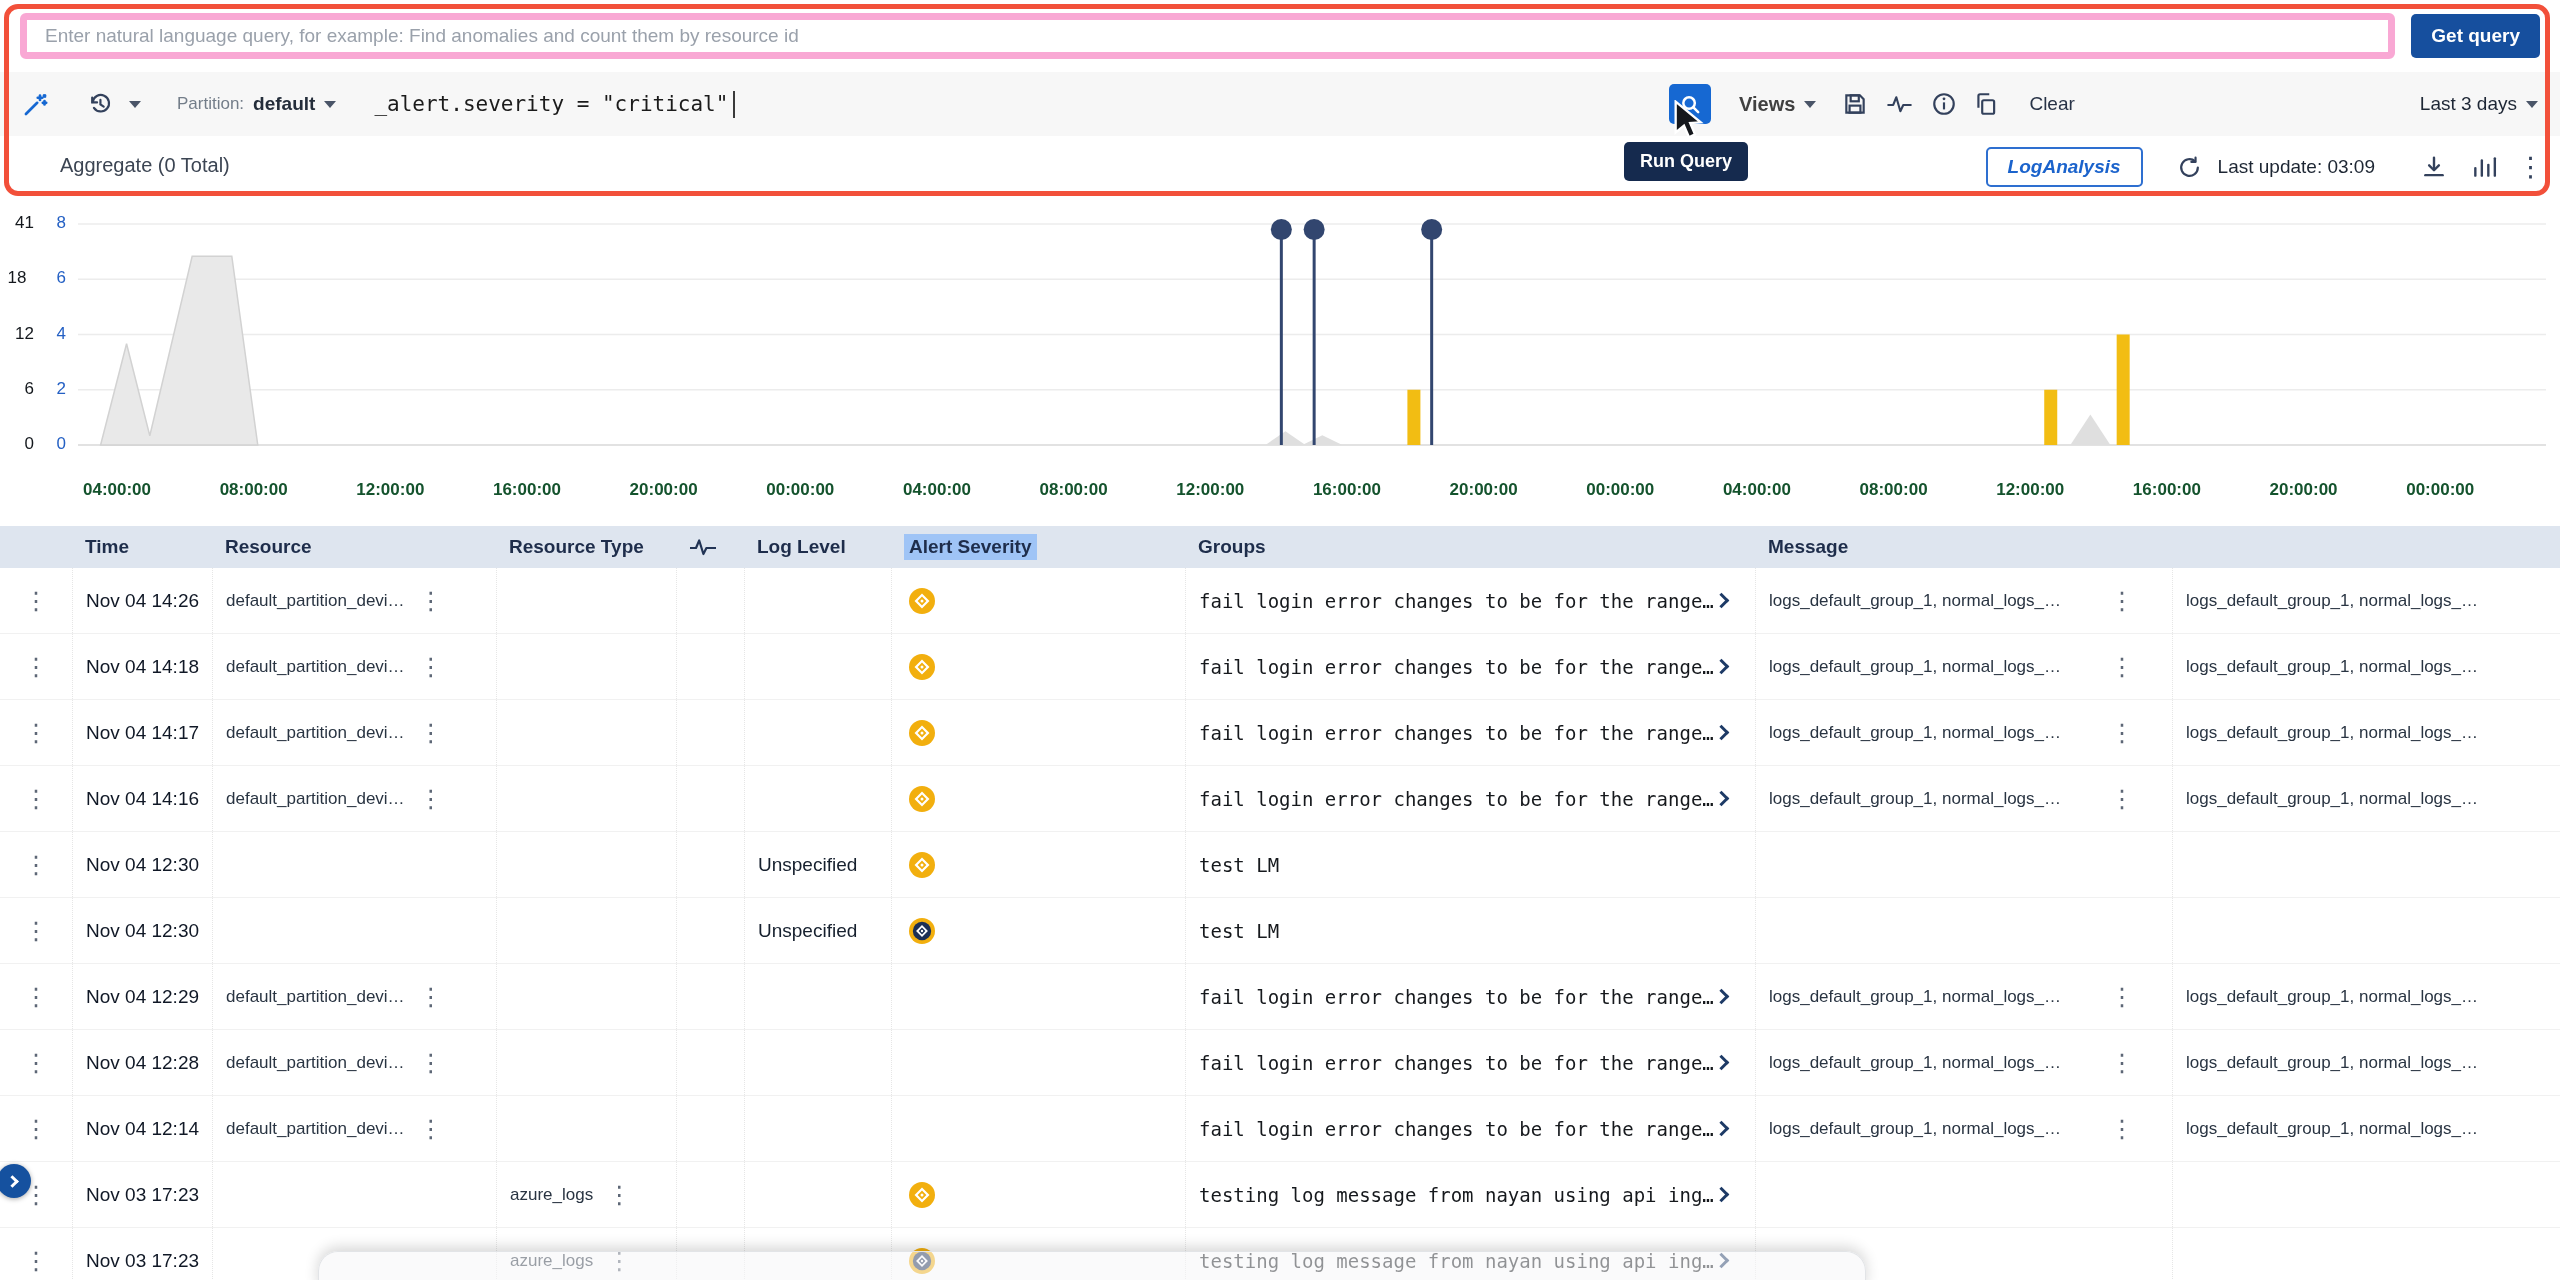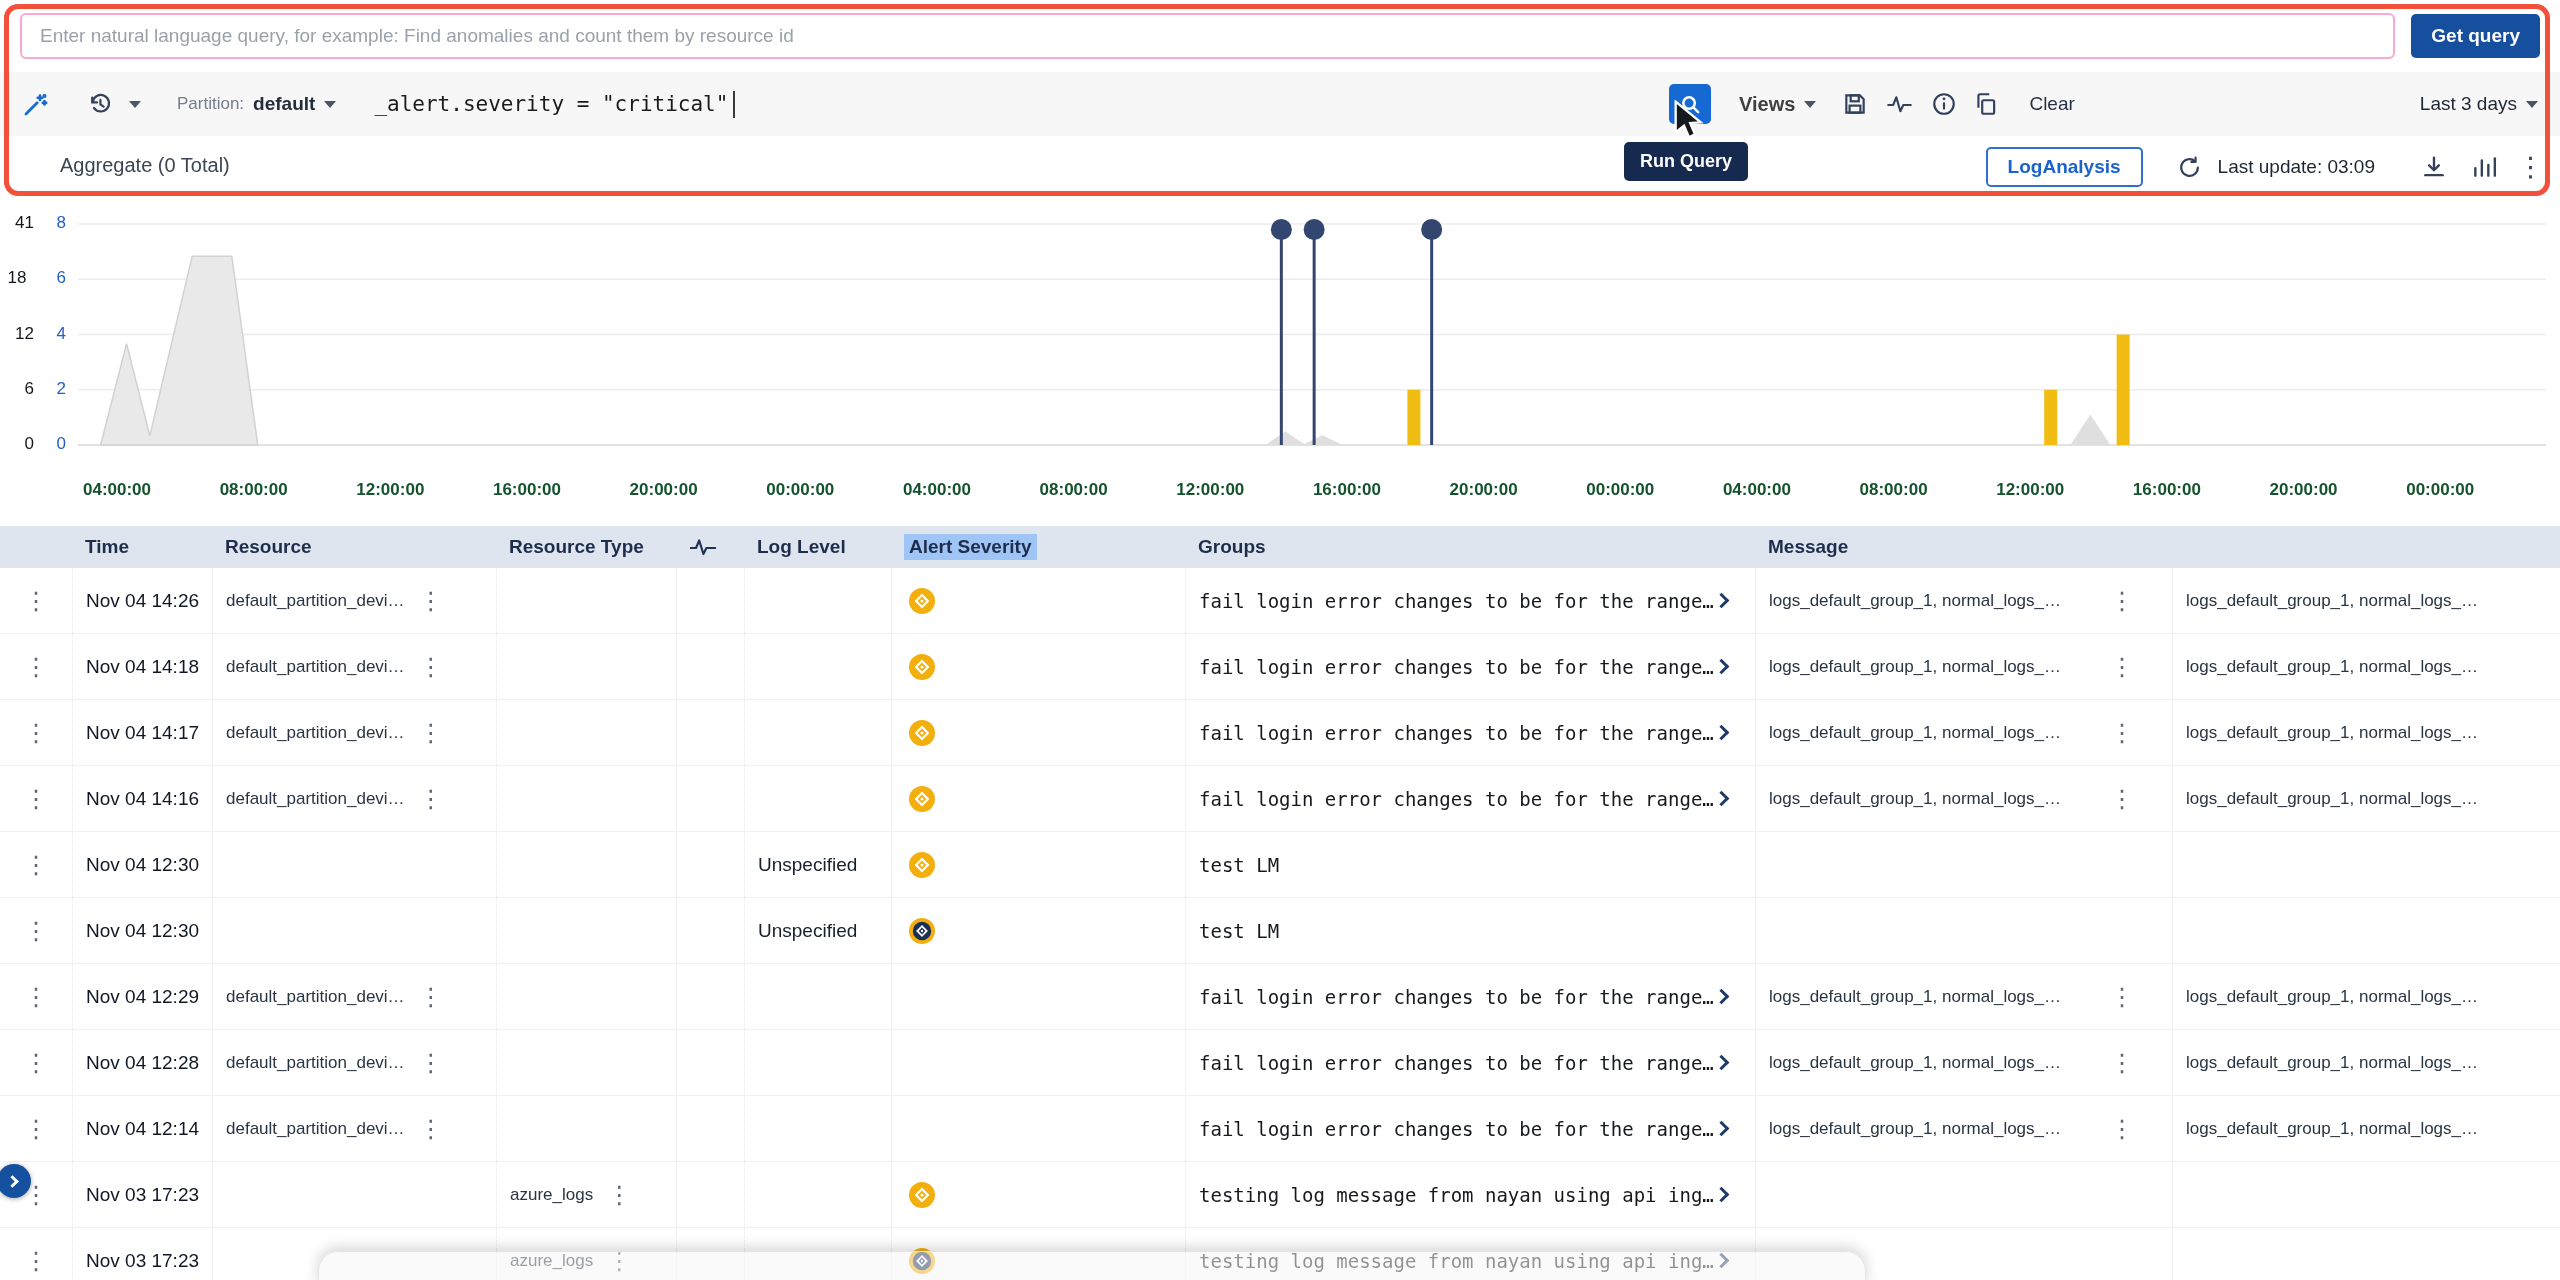--- a/index.html
+++ b/index.html
@@ -2,21 +2,21 @@
 <html><head>
 <meta charset="utf-8">
 <style>
   * { box-sizing: border-box; margin: 0; padding: 0; }
   html,body { width:2560px; height:1280px; overflow:hidden; background:#fff;
     font-family:"Liberation Sans", sans-serif; position:relative; }
 
   
   .top { position:relative; background:#fff; }
   .row-nl { height:72px; display:flex; align-items:center; padding:0 20px; }
-  .nl-input { flex:1; height:46px; border:2px solid #f9a8d4; border-radius:6px; padding:0 18px;
+  .nl-input { flex:1; height:46px; border:7px solid #f9a8d4; border-radius:6px; padding:0 18px;
     font-size:19px; color:#222; outline:none; font-family:inherit; background:#fff; }
   .nl-input::placeholder { color:#9aa1ab; }
   .get-query { margin-left:16px; height:44px; padding:0 20px; background:#164f9e; color:#fff;
     border:none; border-radius:5px; font-size:19px; font-weight:600; font-family:inherit; cursor:pointer; }
 
   .row-q { height:64px; background:#f7f7f7; display:flex; align-items:center; }
   .icon { display:inline-flex; align-items:center; justify-content:center; }
   .wand { margin-left:22px; }
   .hist { margin-left:38px; display:flex; align-items:center; gap:7px; }
   .partition { margin-left:36px; display:flex; align-items:center; }
@@ -35,21 +35,21 @@
   .clear { margin-left:30px; font-size:19px; color:#283347; cursor:pointer; }
   .range { margin-left:345px; margin-right:22px; font-size:19px; font-weight:500; color:#1e2735;
     display:flex; align-items:center; }
 
   .row-tabs { height:62px; display:flex; align-items:center; background:#fff; }
   .tab { height:100%; display:flex; align-items:center; padding:0 4px; margin-left:56px;
     font-size:20px; color:#3c4553; border-bottom:4px solid transparent; cursor:pointer; }
   .tab + .tab { margin-left:72px; }
   .tab.active { color:#1668d2; border-bottom-color:#1668d2; font-weight:500; }
   .la-btn { margin-left:auto; height:40px; padding:0 20px; background:#fff; border:2px solid #2e6fd0;
-    color:#1b63cc; font-size:19px; font-weight:600; border-radius:5px; font-family:inherit; cursor:pointer; }
+    color:#1b63cc; font-size:19px; font-weight:600; border-radius:5px; font-family:inherit; cursor:pointer;font-style:italic; }
   .t-refresh { margin-left:34px; } .update { margin-left:16px; font-size:19px; color:#1d2633; }
   .t-down { margin-left:46px; } .t-ins { margin-left:24px; }
   .kebab-lg { margin-left:20px; margin-right:16px; font-size:27px; color:#33415c; cursor:pointer; line-height:1; }
 
   .annotation { position:absolute; left:4px; top:4px; width:2546px; height:192px;
     border:5px solid #f2503a; border-radius:14px; pointer-events:none; z-index:70; }
 
   .tooltip { position:absolute; left:1624px; top:142px; background:#152a4e; color:#fff;
     font-size:18px; font-weight:700; padding:9px 16px; border-radius:5px; z-index:80; }
   .cursor { position:absolute; left:1672px; top:100px; z-index:90; }

